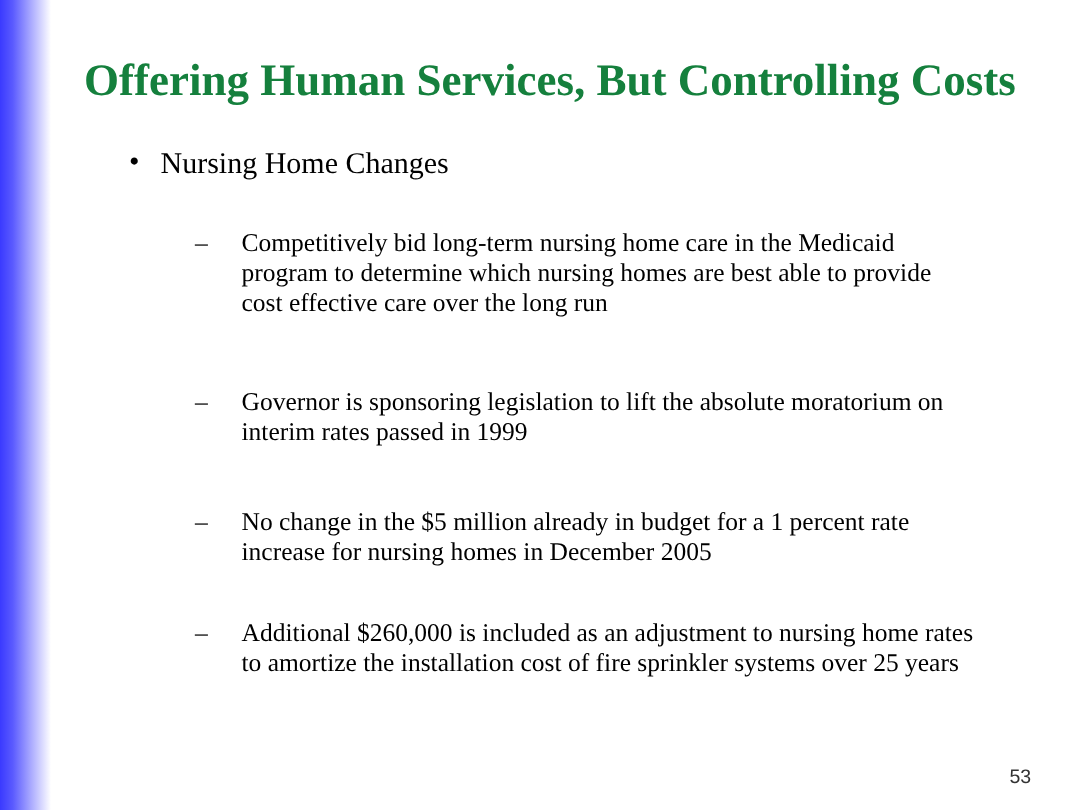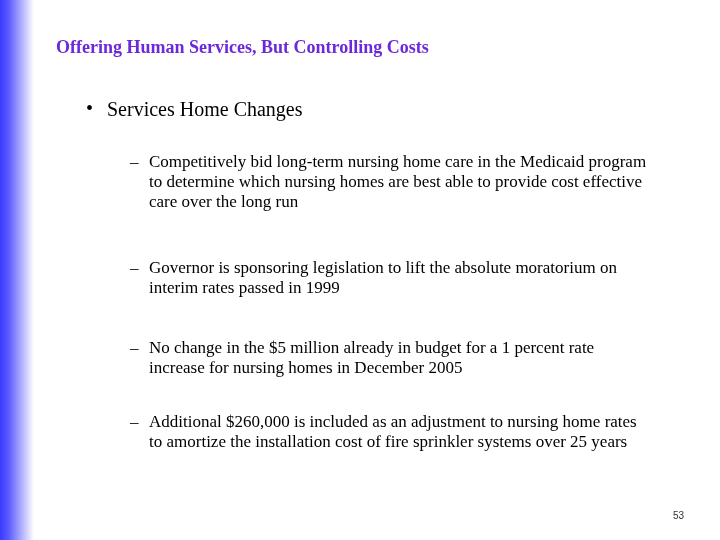--- a/index.html
+++ b/index.html
@@ -7,54 +7,54 @@
       width: 720px; height: 540px; position: relative; overflow: hidden;
       background: #ffffff;
       font-family: "Liberation Serif", serif;
     }
     .side-gradient {
       position: absolute; left: 0; top: 0; width: 34px; height: 540px;
       background: linear-gradient(to right, #3a3aff 0%, #5a5aff 25%, #a8a8ff 60%, #ffffff 100%);
     }
     .title {
       position: absolute; left: 56px; top: 37px;
-      font-size: 18px; font-weight: bold; color: #6d28d9;
+      font-size: 30px; font-weight: bold; color: #15803d;
       white-space: nowrap; letter-spacing: 0;
     }
     .bullet {
       position: absolute; left: 86px; top: 98px;
       font-size: 20px; color: #000; white-space: nowrap;
     }
     .bullet .dot { position: absolute; left: 0; top: -1px; font-size: 20px; }
     .bullet .label { position: absolute; left: 21px; top: 0; }
     .sub {
       position: absolute; left: 130px; width: 520px;
       font-size: 17px; line-height: 20px; color: #000;
     }
     .sub .dash { position: absolute; left: 0; top: 0; }
-    .sub .text { margin-left: 19px; display: block; }
+    .sub .text { margin-left: 31px; display: block; }
     #sub0 { top: 152px; }
     #sub1 { top: 258px; }
     #sub2 { top: 338px; }
     #sub3 { top: 412px; }
     .page-num {
       position: absolute; left: 673px; top: 510px;
-      font-family: "Liberation Sans", sans-serif; font-size: 10px; color: #333;
+      font-family: "Liberation Sans", sans-serif; font-size: 13px; color: #333;
     }
   </style>
 </head>
 <body>
 
 <div class="side-gradient"></div>
 
 <div class="title">Offering Human Services, But Controlling Costs</div>
 
 <div class="bullet">
   <span class="dot">•</span>
-  <span class="label">Services Home Changes</span>
+  <span class="label">Nursing Home Changes</span>
 </div>
 
 <div class="sub" id="sub0">
   <span class="dash">–</span>
   <span class="text">Competitively bid long-term nursing home care in the Medicaid program to determine which nursing homes are best able to provide cost effective care over the long run</span>
 </div>
 
 <div class="sub" id="sub1">
   <span class="dash">–</span>
   <span class="text">Governor is sponsoring legislation to lift the absolute moratorium on interim rates passed in 1999</span>

